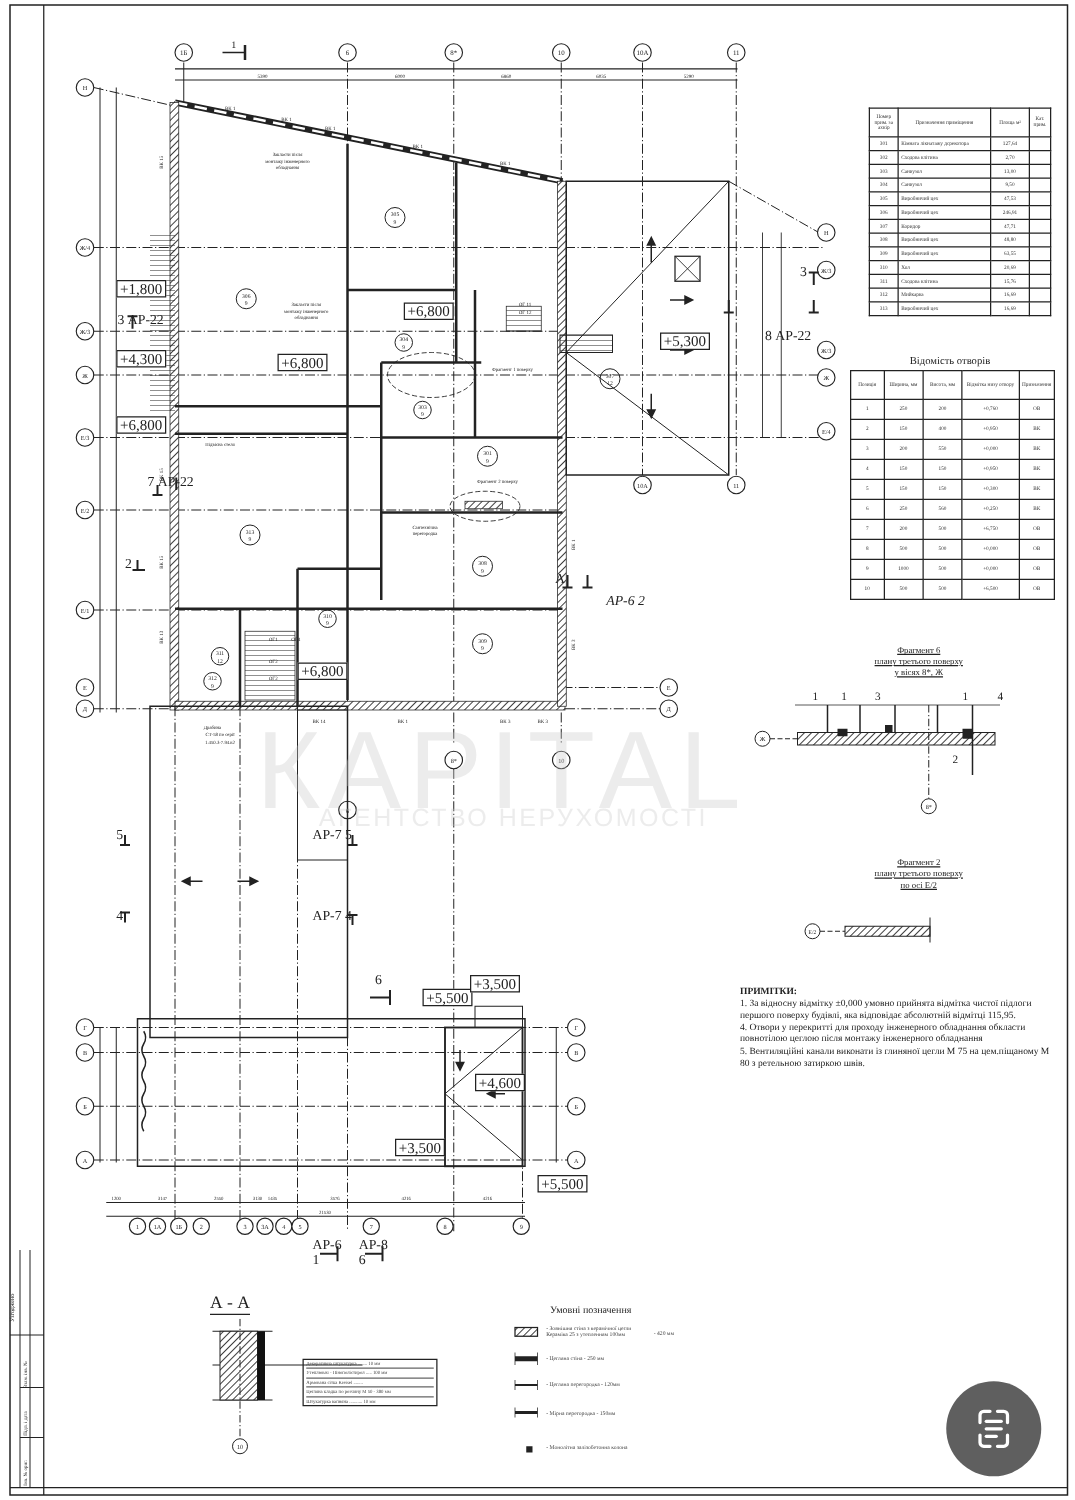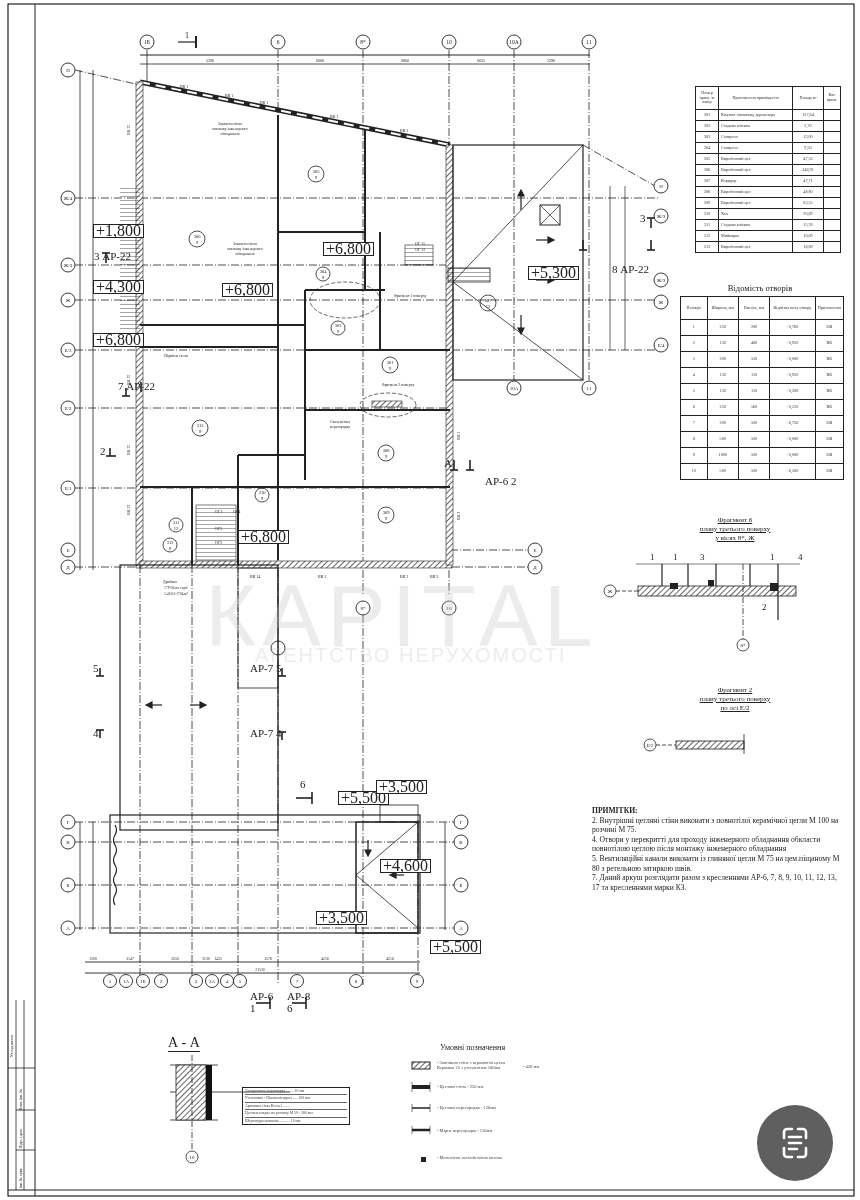--- a/index.html
+++ b/index.html
@@ -3,23 +3,23 @@
 <meta charset="utf-8">
 <style>
   html,body{margin:0;padding:0;background:#fff;}
   body{width:860px;height:1200px;position:relative;overflow:hidden;font-family:"Liberation Serif",serif;color:#222;}
   .abs{position:absolute;}
   svg text{font-family:"Liberation Serif",serif;fill:#222;}
   .tbl{position:absolute;border-collapse:collapse;font-family:"Liberation Serif",serif;font-size:4.2px;color:#333;background:#fff;}
   .tbl td,.tbl th{border:0.8px solid #222;padding:0 2px;height:10px;font-weight:normal;text-align:center;line-height:1.1;}
   .tbl td.l{text-align:left;}
   .ttl{position:absolute;font-size:8.5px;text-align:center;color:#222;}
-  .notes{position:absolute;left:592px;top:806px;width:250px;font-size:7.6px;line-height:9.6px;color:#222;}
+  .notes{position:absolute;left:592px;top:788px;width:250px;font-size:7.6px;line-height:9.6px;color:#222;}
   .notes .h{font-weight:bold;}
-  .elev{position:absolute;border:1px solid #222;background:#fff;font-size:16px;padding:0 2px;line-height:12px;font-family:Liberation Serif, serif;}
+  .elev{position:absolute;border:1px solid #222;background:#fff;font-size:12px;padding:0 2px;line-height:12px;font-family:Liberation Serif, serif;}
   .lbl{position:absolute;font-size:11px;color:#222;}
   .frag{position:absolute;font-size:7px;line-height:9px;text-align:center;text-decoration:underline;color:#222;}
   .legend-row{position:absolute;font-size:4.5px;color:#444;}
   .scan-btn{position:absolute;left:757px;top:1105px;width:76px;height:76px;border-radius:50%;background:#5f5f5f;cursor:pointer;}
   .watermark{position:absolute;color:rgba(200,200,200,0.35);font-family:"Liberation Sans",sans-serif;pointer-events:none;}
 </style>
 </head>
 <body>
 
 <svg class="abs" style="left:0;top:0" width="860" height="1200">
@@ -438,21 +438,21 @@
 <div class="elev" style="left:338px;top:791px;">+5,500</div>
 <div class="elev" style="left:376px;top:780px;">+3,500</div>
 <div class="elev" style="left:380px;top:859px;">+4,600</div>
 <div class="elev" style="left:316px;top:911px;">+3,500</div>
 <div class="elev" style="left:430px;top:940px;">+5,500</div>
 
 <div class="lbl" style="left:94px;top:250px;">3 АР-22</div>
 <div class="lbl" style="left:118px;top:380px;">7 АР-22</div>
 <div class="lbl" style="left:100px;top:445px;">2</div>
 <div class="lbl" style="left:444px;top:457px;">А</div>
-<div class="lbl" style="left:485px;top:475px;">АР-6 2</div>
+<div class="lbl" style="left:485px;top:475px;font-style:italic;">АР-6 2</div>
 <div class="lbl" style="left:612px;top:263px;">8 АР-22</div>
 <div class="lbl" style="left:640px;top:212px;">3</div>
 <div class="lbl" style="left:93px;top:662px;">5</div>
 <div class="lbl" style="left:250px;top:662px;">АР-7 5</div>
 <div class="lbl" style="left:93px;top:727px;">4</div>
 <div class="lbl" style="left:250px;top:727px;">АР-7 4</div>
 <div class="lbl" style="left:300px;top:778px;">6</div>
 <div class="lbl" style="left:250px;top:990px;width:30px;">АР-6 1</div>
 <div class="lbl" style="left:287px;top:990px;width:30px;">АР-8 6</div>
 
@@ -686,24 +686,23 @@
 <svg class="abs" style="left:640px;top:732px" width="120" height="30">
   <circle cx="10" cy="13" r="6" fill="#fff" stroke="#222" stroke-width="0.8"></circle>
   <text x="10" y="15" font-size="4.5" text-anchor="middle">Е/2</text>
   <line x1="16" y1="13" x2="36" y2="13" stroke="#222" stroke-width="0.8" stroke-dasharray="4,2"></line>
   <rect x="36" y="9" width="68" height="8" fill="url(#hatch2)" stroke="#222" stroke-width="0.8"></rect>
   <line x1="104" y1="2" x2="104" y2="22" stroke="#222" stroke-width="0.8"></line>
 </svg>
 
 <div class="notes">
   <div class="h">ПРИМІТКИ:</div>
-  <div>2.    Внутрішні цегляні стіни виконати з повнотілої керамічної цегли М 100 на розчині М 75.</div>
+  <div>1.    За відносну відмітку ±0,000 умовно прийнята відмітка чистої підлоги першого поверху будівлі, яка відповідає абсолютній відмітці 115,95.</div>
   <div>4.    Отвори у перекритті для проходу інженерного обладнання обкласти повнотілою цеглою після монтажу інженерного обладнання</div>
   <div>5.    Вентиляційні канали виконати із глиняної цегли М 75 на цем.піщаному М 80 з ретельною затиркою швів.</div>
-  <div>7.    Даний аркуш розглядати разом з кресленнями АР-6, 7, 8, 9, 10, 11, 12, 13, 17 та кресленнями марки КЗ.</div>
 </div>
 
 <div class="abs" style="left:168px;top:1035px;font-size:14px;border-bottom:1px solid #222;">А - А</div>
 <svg class="abs" style="left:160px;top:1055px" width="260" height="110">
   <line x1="10" y1="10" x2="58" y2="10" stroke="#222" stroke-width="0.8"></line>
   <line x1="10" y1="65" x2="58" y2="65" stroke="#222" stroke-width="0.8"></line>
   <line x1="10" y1="37" x2="130" y2="37" stroke="#222" stroke-width="0.8"></line>
   <rect x="16" y="10" width="30" height="55" fill="url(#hatch)" stroke="#222" stroke-width="0.8"></rect>
   <rect x="46" y="10" width="6" height="55" fill="#111"></rect>
   <line x1="32" y1="0" x2="32" y2="95" stroke="#222" stroke-width="0.8" stroke-dasharray="6,2,1,2"></line>

